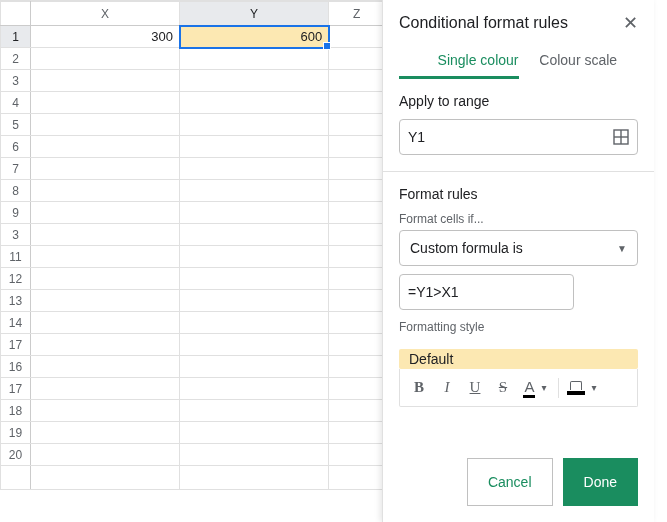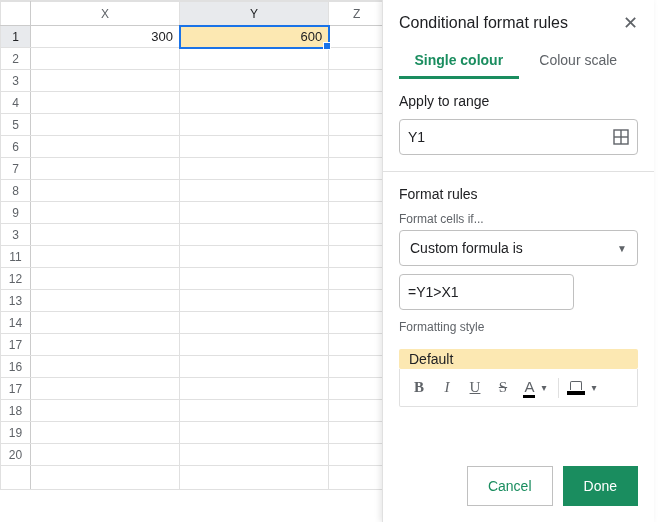--- a/index.html
+++ b/index.html
@@ -114,21 +114,22 @@
     text-align:center;
     padding:10px 0 8px;
     font-size:14px;
     color:var(--text-light);
     cursor:pointer;
     border-bottom:2px solid transparent;
   }
   .tabs .tab.active {
     color:var(--accent);
     border-bottom:3px solid var(--accent);
-    font-weight:700;
+    font-weight:400;
+    text-align:right;
   }
   .section {
     padding:14px 16px 6px;
     border-bottom:1px solid var(--border);
   }
   .section:last-of-type { border-bottom:none; }
   .section-title {
     font-size:14px;
     font-weight:400;
     color:var(--text);
@@ -224,21 +225,21 @@
     background:#000;
   }
   .buttons {
     display:flex;
     justify-content:flex-end;
     gap:10px;
     padding:14px 16px 16px;
     margin-top:auto;
   }
   .btn {
-    height:40px;
+    height:48px;
     padding:0 20px;
     border-radius:0;
     font-size:14px;
     font-weight:500;
     cursor:pointer;
     display:flex;align-items:center;justify-content:center;
   }
   .btn.cancel {
     background:#fff;
     border:1px solid var(--border-dark);

